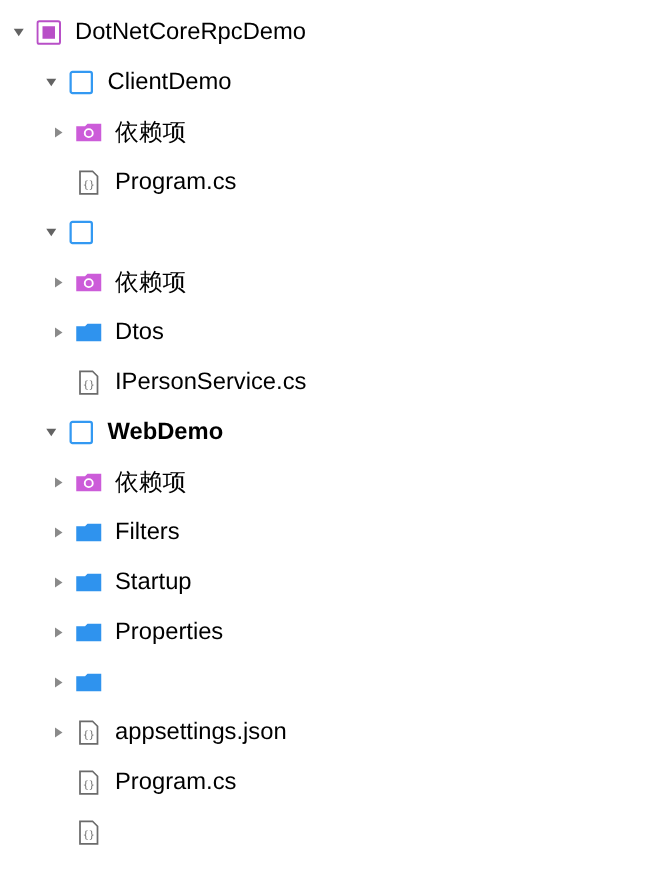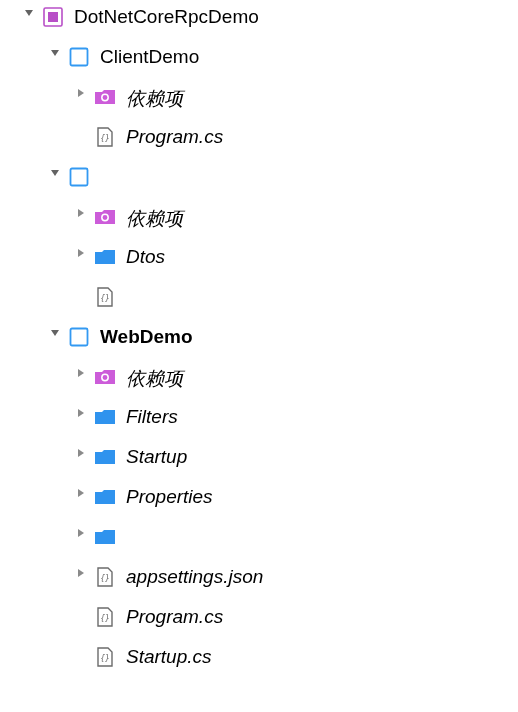--- a/index.html
+++ b/index.html
@@ -7,44 +7,44 @@
       font-family: -apple-system, BlinkMacSystemFont, "Segoe UI", Helvetica, Arial, sans-serif;
       font-size: 18px;
       background: #fff;
       width: 518px;
       height: 712px;
       padding-top: 6px;
       color: #000;
     }
     .row {
       display: flex;
+      align-items: center;
       height: 40px;
       padding-right: 8px;
       white-space: nowrap;
       user-select: none;
       cursor: default;
-      margin-left: 14px;
     }
     .arrow {
       width: 14px;
       height: 14px;
       display: inline-flex;
       align-items: center;
       justify-content: center;
       margin-right: 6px;
       flex-shrink: 0;
     }
     .arrow-spacer {
       width: 14px;
       margin-right: 6px;
       flex-shrink: 0;
     }
     .indent-0 { padding-left: 8px; }
     .indent-1 { padding-left: 34px; }
-    .indent-2 { padding-left: 60px; font-style: italic; }
+    .indent-2 { padding-left: 40px; }
     .icon {
       width: 22px;
       height: 22px;
       display: inline-flex;
       align-items: center;
       justify-content: center;
       margin-right: 10px;
       flex-shrink: 0;
     }
     .label { font-size: 19px; color: #000; }
@@ -151,20 +151,21 @@
 </div>
 
 <div class="row indent-2">
   <span class="arrow-spacer"></span>
   <span class="icon">
     <svg width="18" height="20" viewBox="0 0 18 20">
       <path d="M2 1 L12 1 L16 5 L16 19 L2 19 Z" fill="none" stroke="#6b6b6b" stroke-width="1.4"></path>
       <text x="9" y="14" font-size="8" fill="#6b6b6b" text-anchor="middle" font-family="monospace">{}</text>
     </svg>
   </span>
+  <span class="label">IPersonService.cs</span>
 </div>
 
 <div class="row indent-1">
   <span class="arrow">
     <svg width="10" height="10" viewBox="0 0 10 10">
         <path d="M1 2 L9 2 L5 8 Z" fill="#636363"></path>
       </svg>
   </span>
   <span class="icon">
     <svg width="20" height="20" viewBox="0 0 20 20">
@@ -271,14 +272,13 @@
 </div>
 
 <div class="row indent-2">
   <span class="arrow-spacer"></span>
   <span class="icon">
     <svg width="18" height="20" viewBox="0 0 18 20">
       <path d="M2 1 L12 1 L16 5 L16 19 L2 19 Z" fill="none" stroke="#6b6b6b" stroke-width="1.4"></path>
       <text x="9" y="14" font-size="8" fill="#6b6b6b" text-anchor="middle" font-family="monospace">{}</text>
     </svg>
   </span>
-  <span class="label">Startup.cs</span>
 </div>
 
 </body></html>

